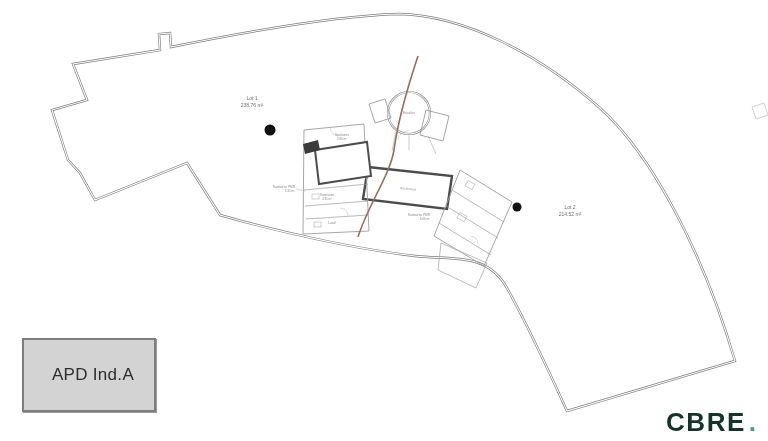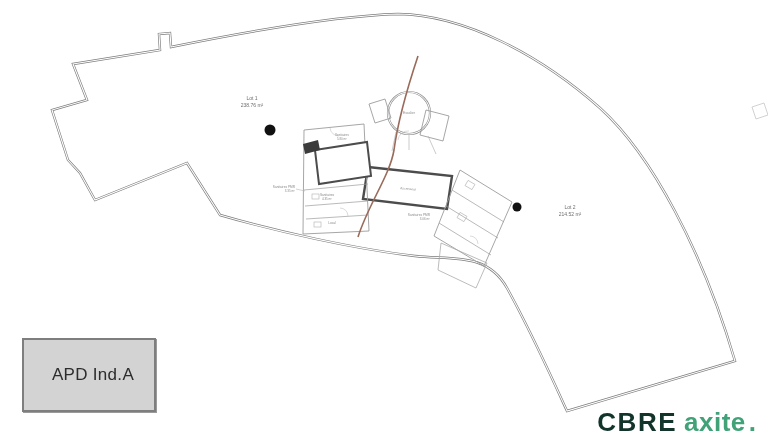--- a/index.html
+++ b/index.html
@@ -127,17 +127,16 @@
       <text class="lot-label" x="570" y="216" font-size="5" text-anchor="middle">214.52 m²</text>
     </g>
   </svg>
 
   <div class="title-block">
     <span>APD Ind.A</span>
   </div>
 
   <div class="logo">
     <span class="cbre">CBRE</span>
-      <span class="axite">axite</span>
       <span class="dot">.</span>
   </div>
 
 </div>
 
 </body></html>

